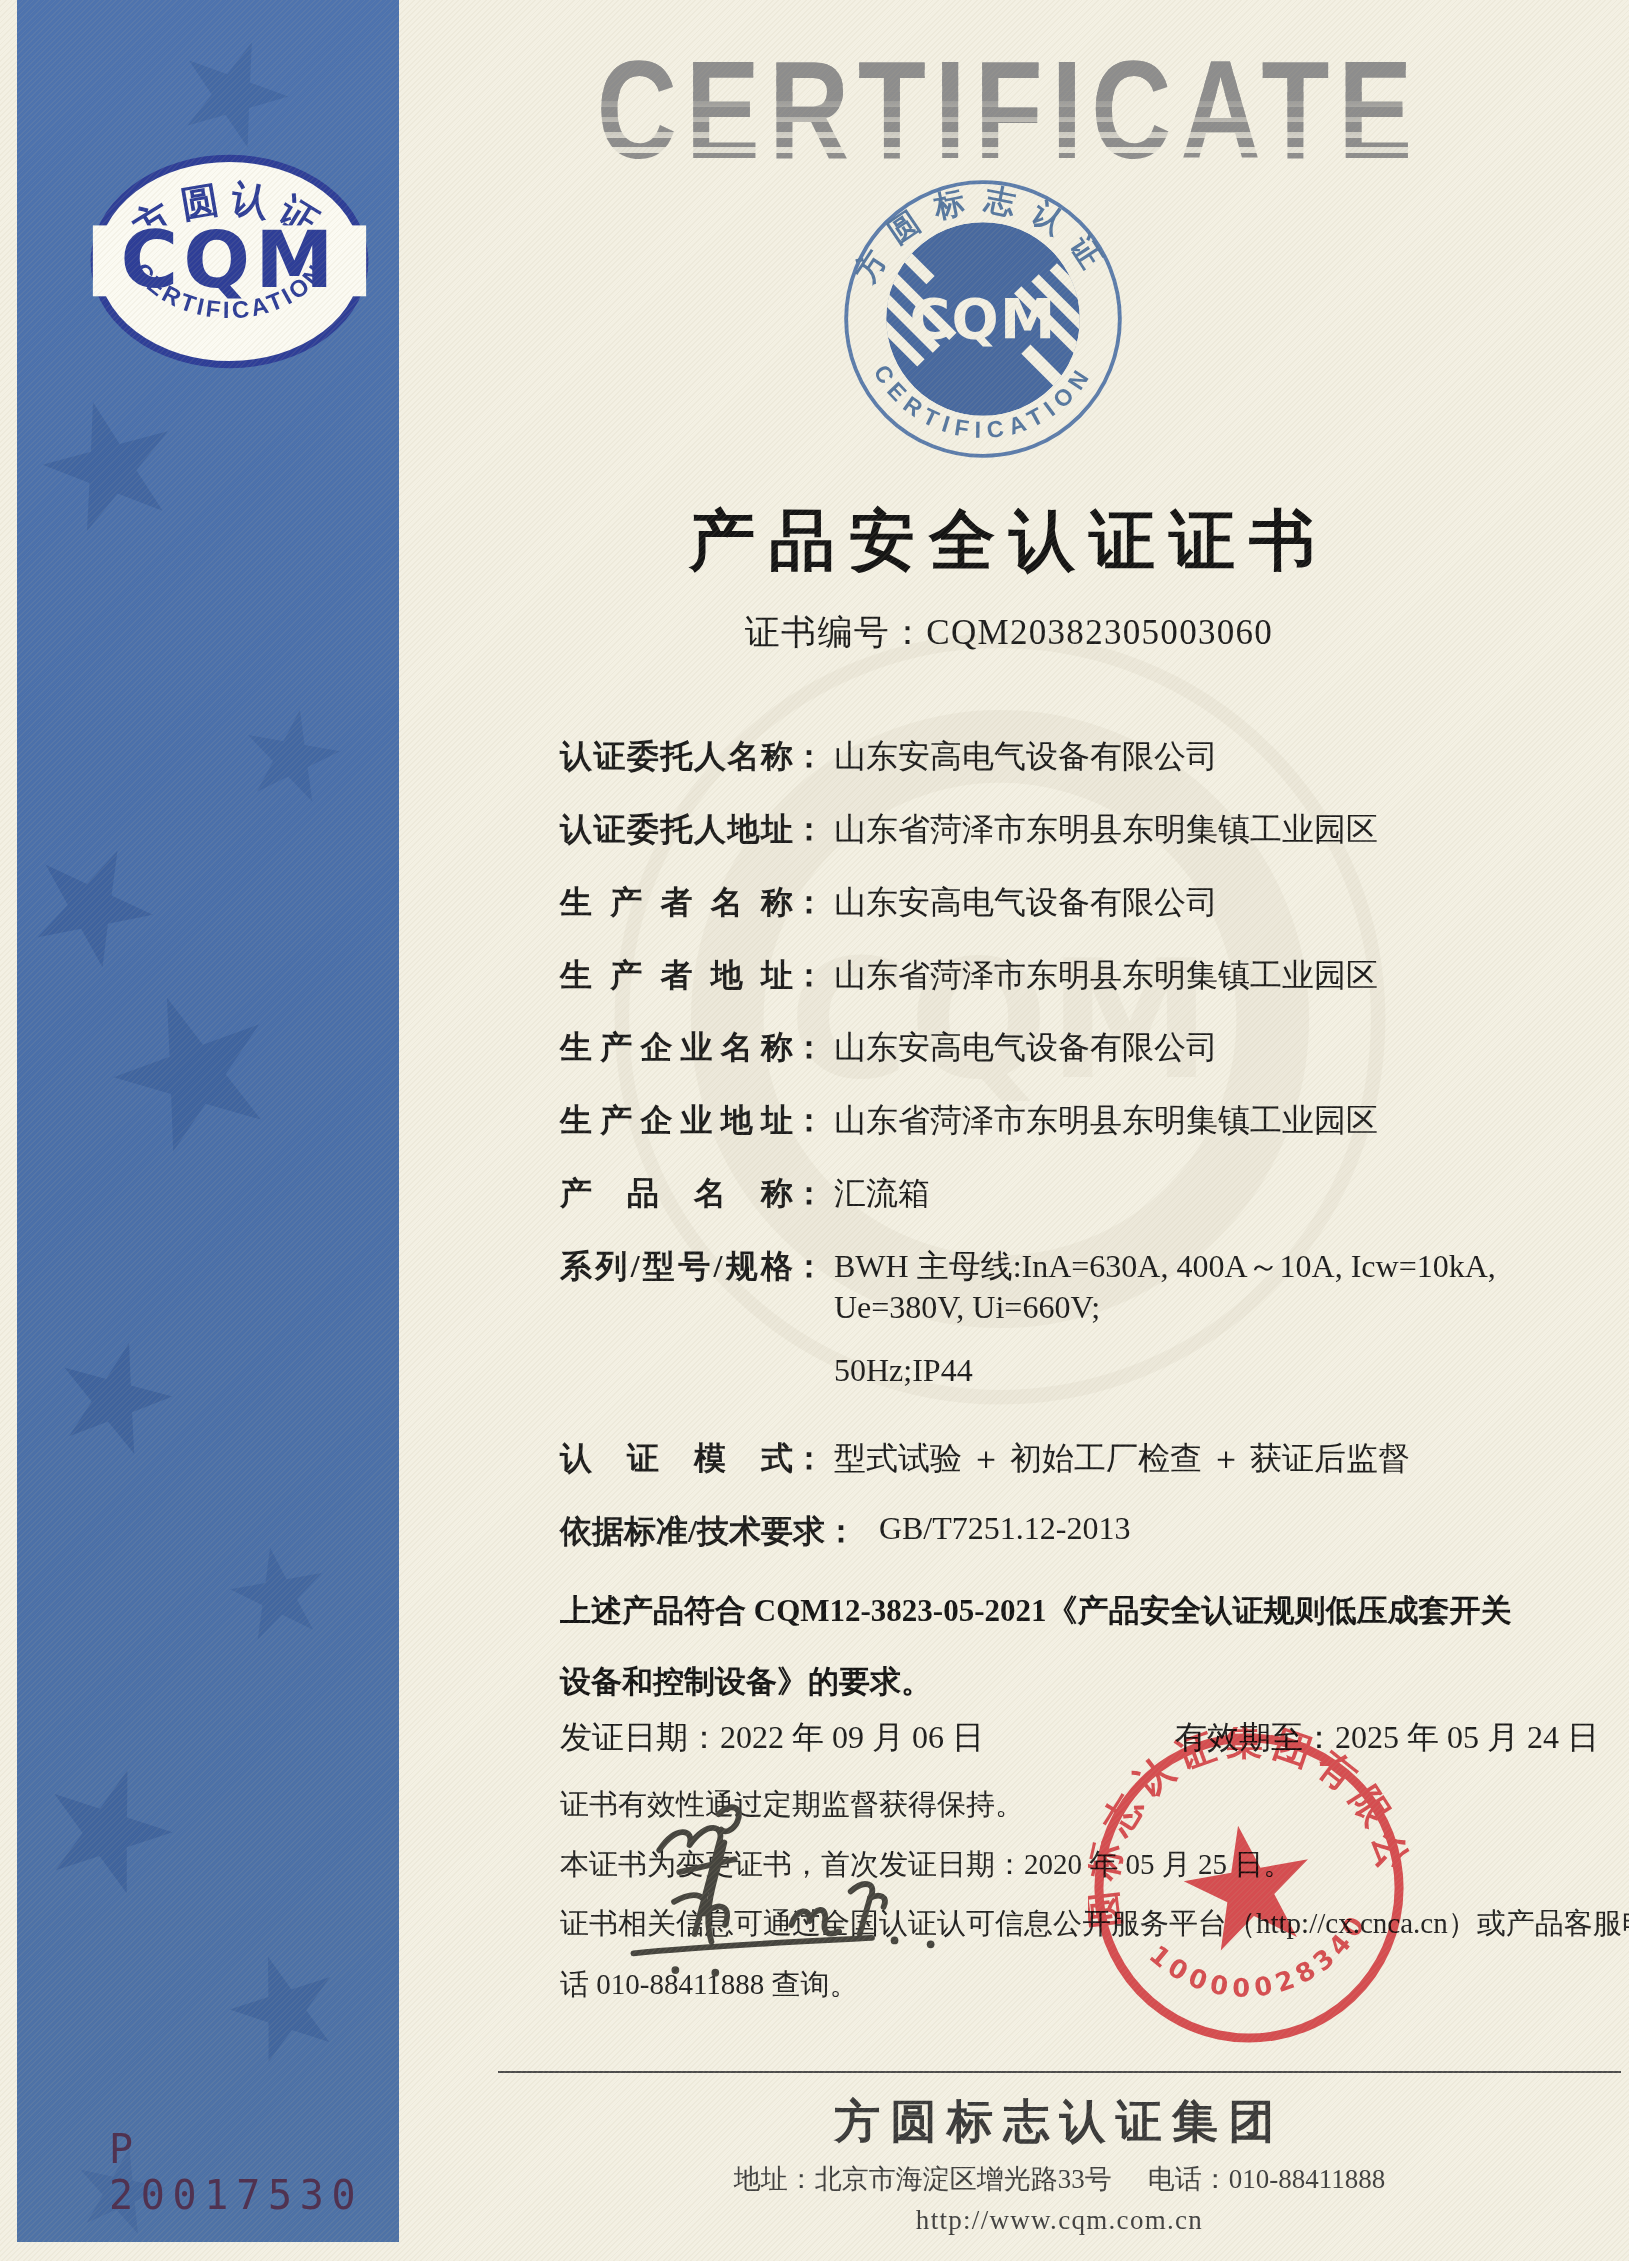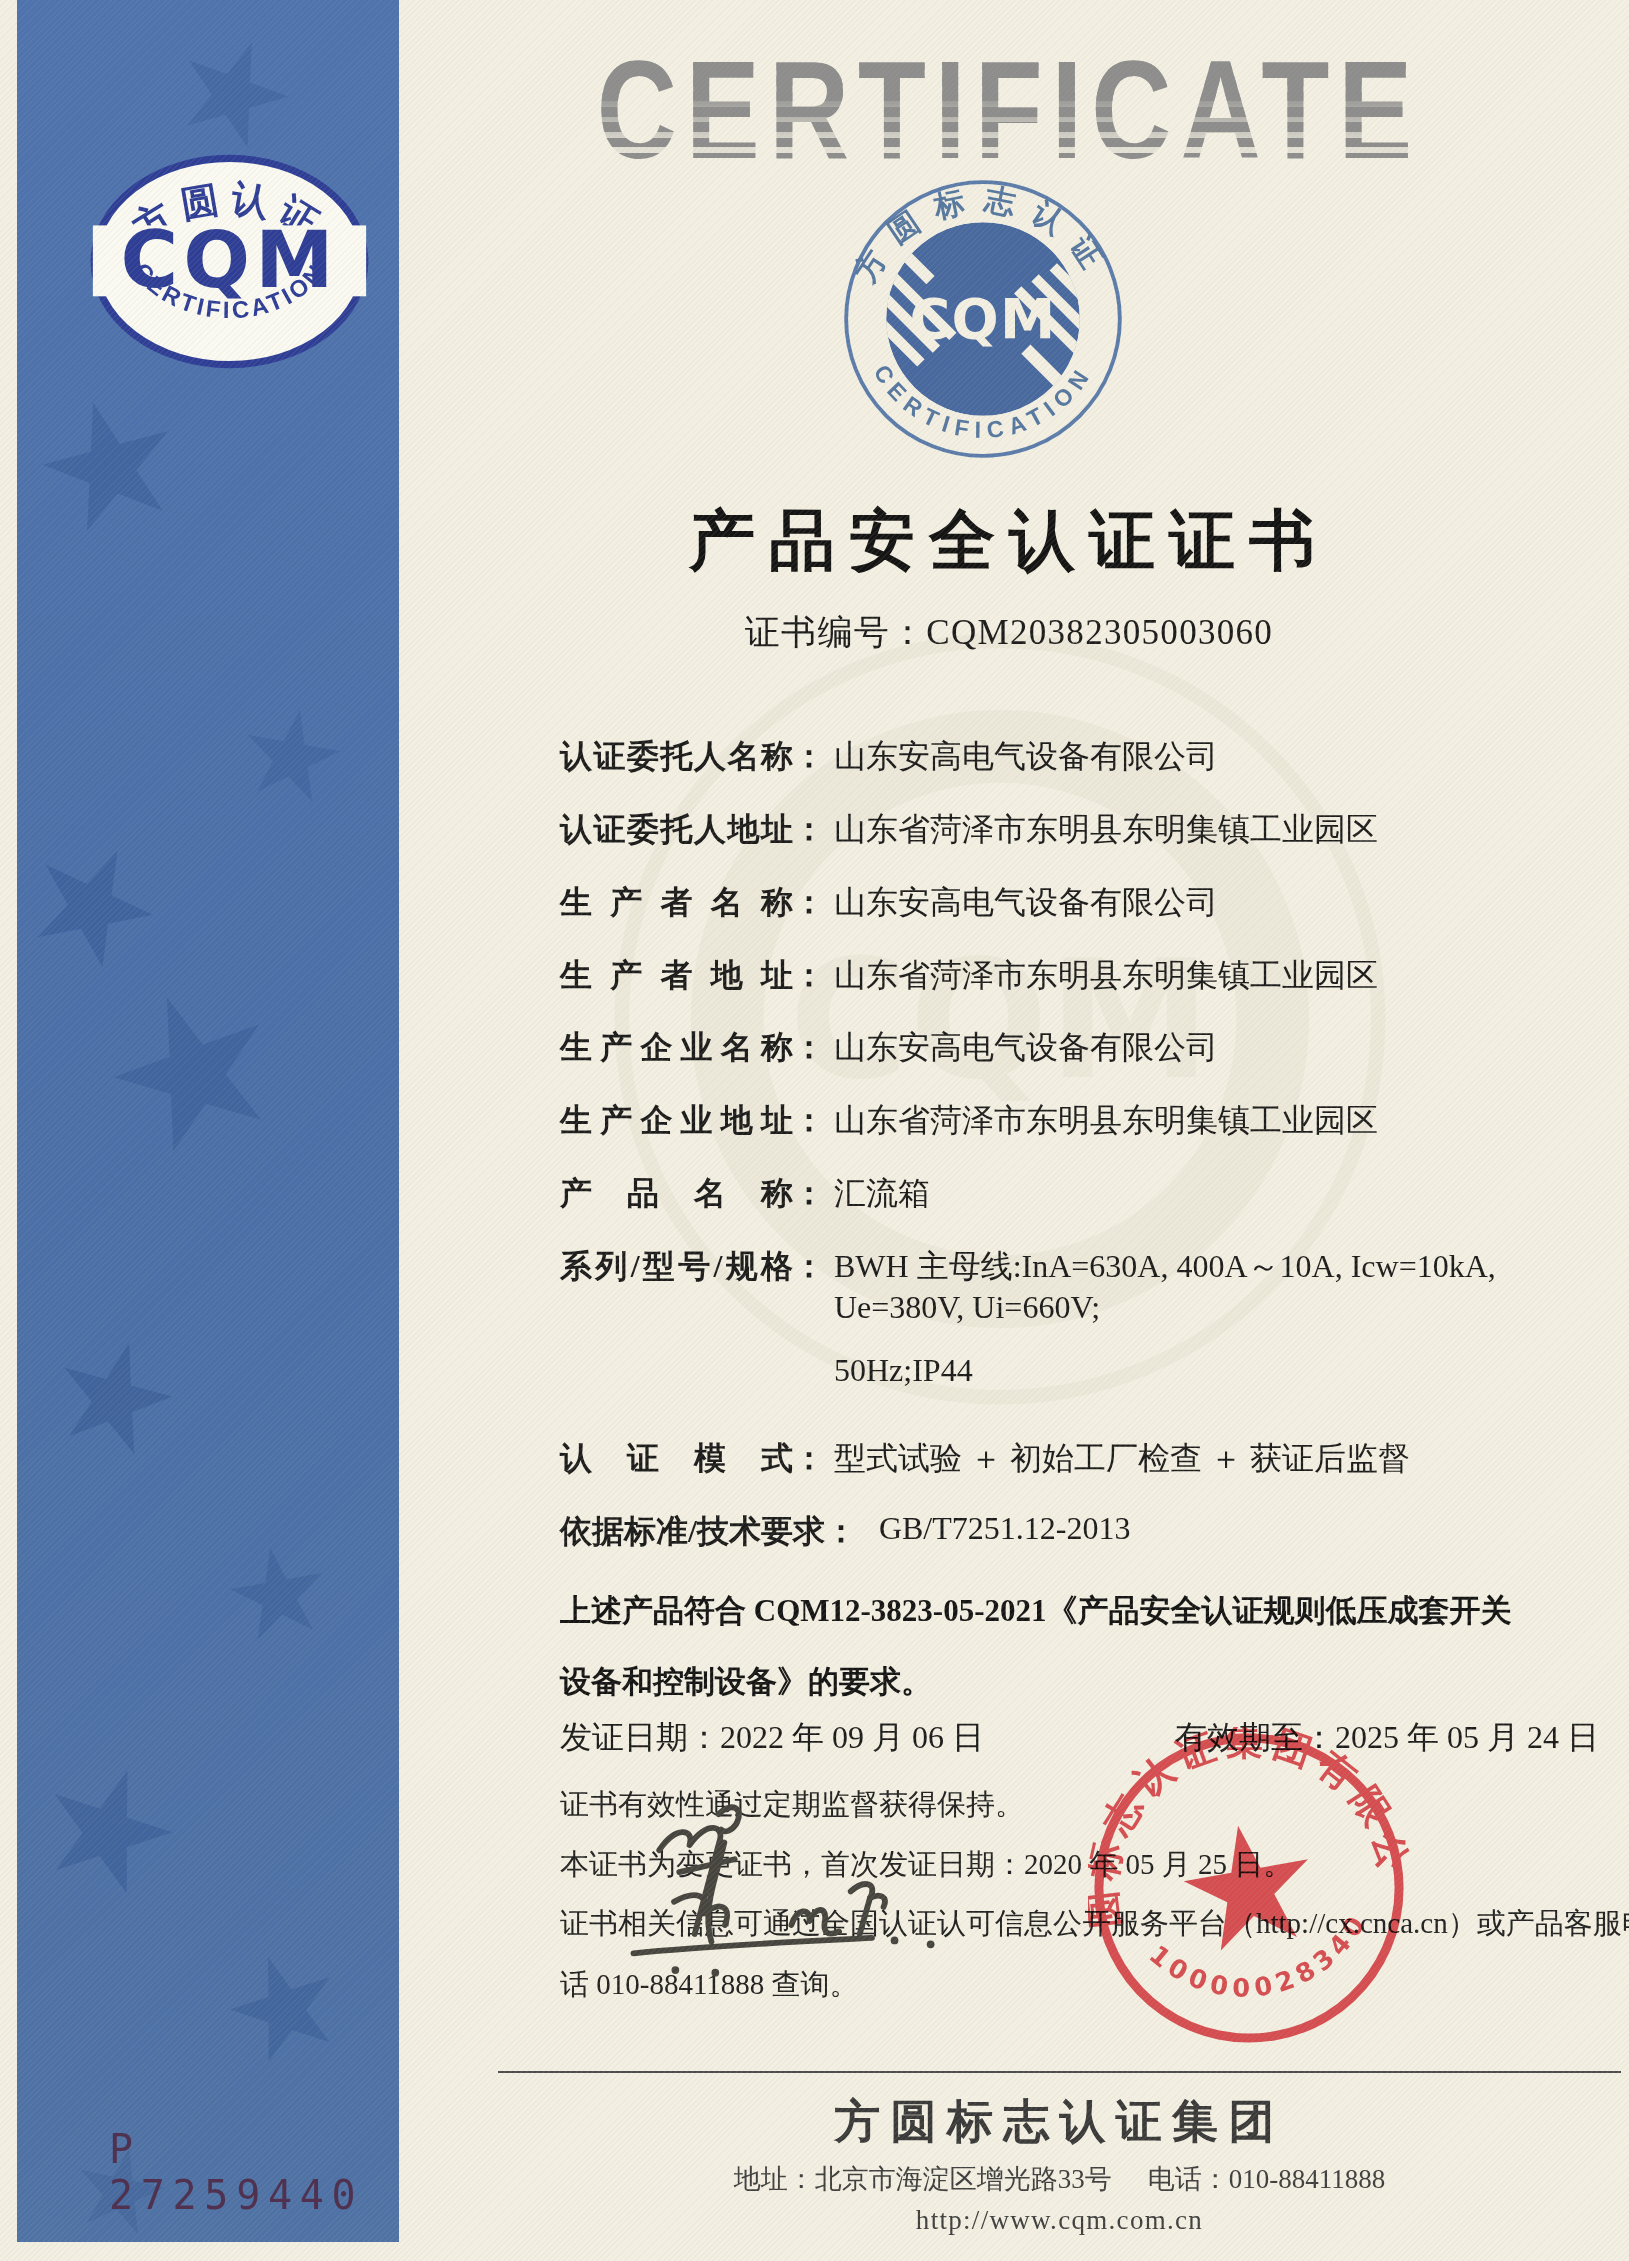--- a/index.html
+++ b/index.html
@@ -82,21 +82,21 @@
       <text font-family="Liberation Serif,serif" font-size="58" font-weight="700" fill="#2e3e97" letter-spacing="14">
         <textPath href="#ov-top" startOffset="50%" text-anchor="middle">方圆认证</textPath>
       </text>
       <rect x="6" y="112" width="424" height="110" fill="#fbfaf2"></rect>
       <text x="218" y="208" text-anchor="middle" font-family="DejaVu Sans,sans-serif" font-weight="900" font-size="122" letter-spacing="8" fill="#2e3e97">CQM</text>
       <text font-family="Liberation Sans,sans-serif" font-size="37" font-weight="700" fill="#2e3e97" letter-spacing="5">
         <textPath href="#ov-bot" startOffset="50%" text-anchor="middle">CERTIFICATION</textPath>
       </text>
     </svg>
 
-    <div class="serial">P 27259440</div>
+    <div class="serial">P 20017530</div>
   </div>
 
   <div class="ghost-title">CERTIFICATE</div>
 
   <svg class="watermark" width="800" height="800" viewBox="0 0 440 440">
     <circle cx="220" cy="220" r="208" fill="none" stroke="#7a6a45" stroke-width="8"></circle>
     <circle cx="220" cy="220" r="150" fill="none" stroke="#7a6a45" stroke-width="40"></circle>
     <text x="220" y="252" text-anchor="middle" font-family="DejaVu Sans,sans-serif" font-weight="900" font-size="90" fill="#7a6a45">CQM</text>
   </svg>
 

